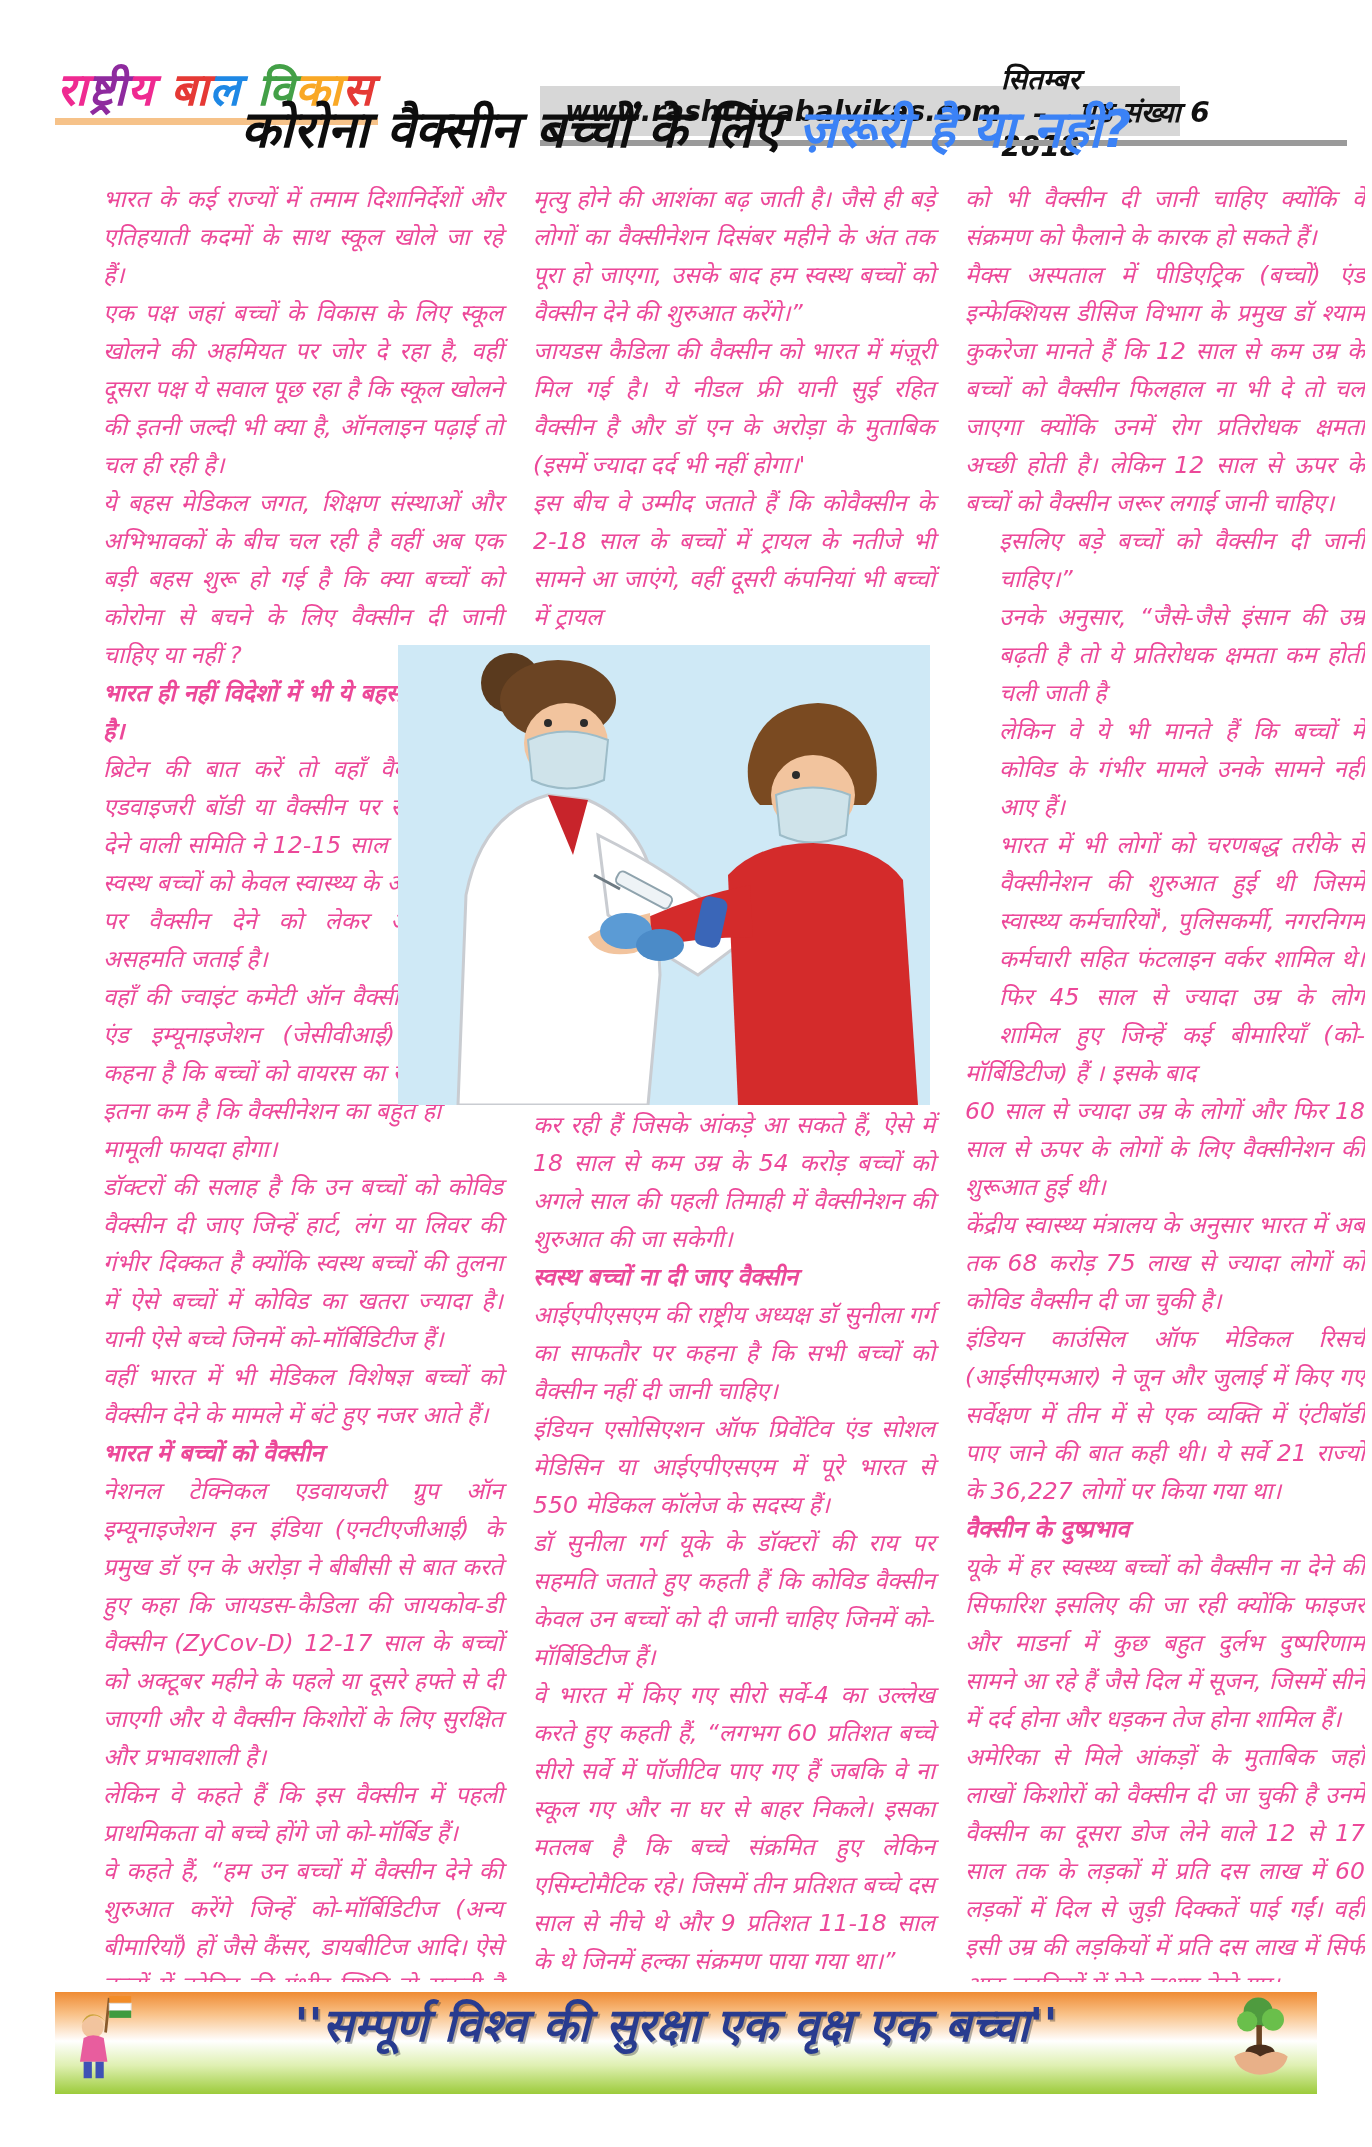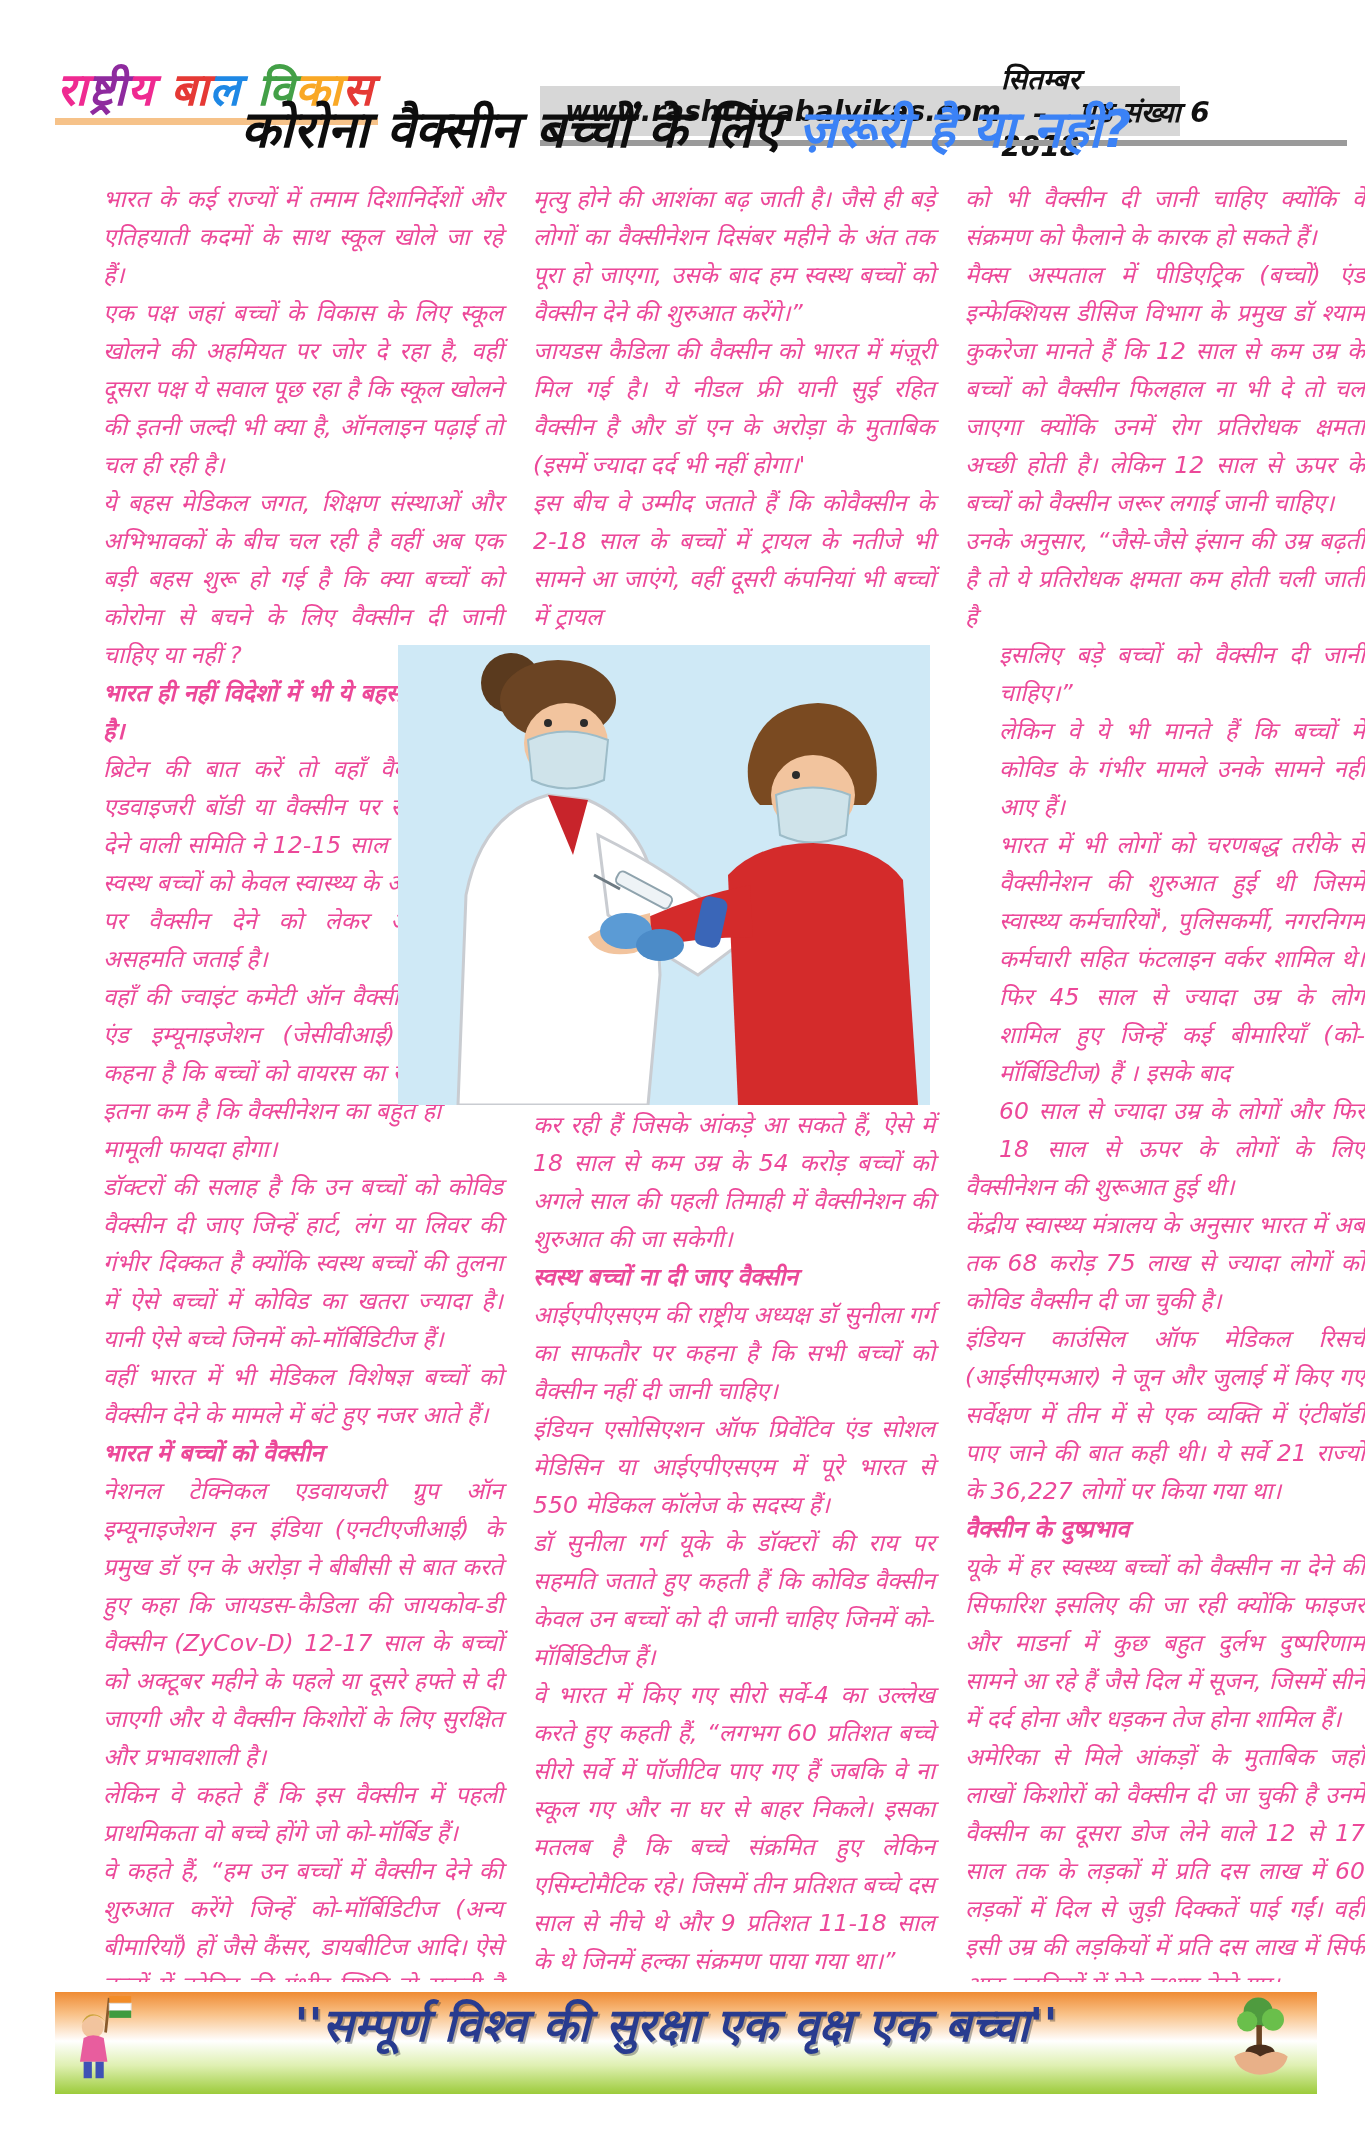--- a/index.html
+++ b/index.html
@@ -88,22 +88,22 @@
         <h3>स्वस्थ बच्चों ना दी जाए वैक्सीन</h3>
         <p>आईएपीएसएम की राष्ट्रीय अध्यक्ष डॉ सुनीला गर्ग का साफतौर पर कहना है कि सभी बच्चों को वैक्सीन नहीं दी जानी चाहिए।</p>
         <p>इंडियन एसोसिएशन ऑफ प्रिवेंटिव एंड सोशल मेडिसिन या आईएपीएसएम में पूरे भारत से 550 मेडिकल कॉलेज के सदस्य हैं।</p>
         <p>डॉ सुनीला गर्ग यूके के डॉक्टरों की राय पर सहमति जताते हुए कहती हैं कि कोविड वैक्सीन केवल उन बच्चों को दी जानी चाहिए जिनमें को-मॉर्बिडिटीज हैं।</p>
         <p>वे भारत में किए गए सीरो सर्वे-4 का उल्लेख करते हुए कहती हैं, “लगभग 60 प्रतिशत बच्चे सीरो सर्वे में पॉजीटिव पाए गए हैं जबकि वे ना स्कूल गए और ना घर से बाहर निकले। इसका मतलब है कि बच्चे संक्रमित हुए लेकिन एसिम्टोमैटिक रहे। जिसमें तीन प्रतिशत बच्चे दस साल से नीचे थे और 9 प्रतिशत 11-18 साल के थे जिनमें हल्का संक्रमण पाया गया था।”</p>
         <p>लेकिन डॉ एन के अरोड़ा मानते हैं कि स्वस्थ बच्चों</p>
       </div>
     <div class="colm c2">
         <p>को भी वैक्सीन दी जानी चाहिए क्योंकि वे संक्रमण को फैलाने के कारक हो सकते हैं।</p>
         <p>मैक्स अस्पताल में पीडिएट्रिक (बच्चों) एंड इन्फेक्शियस डीसिज विभाग के प्रमुख डॉ श्याम कुकरेजा मानते हैं कि 12 साल से कम उम्र के बच्चों को वैक्सीन फिलहाल ना भी दे तो चल जाएगा क्योंकि उनमें रोग प्रतिरोधक क्षमता अच्छी होती है। लेकिन 12 साल से ऊपर के बच्चों को वैक्सीन जरूर लगाई जानी चाहिए।</p>
+        <p><span class="sp l"></span>इसलिए बड़े बच्चों को वैक्सीन दी जानी चाहिए।”</p>
         <p>उनके अनुसार, “जैसे-जैसे इंसान की उम्र बढ़ती है तो ये प्रतिरोधक क्षमता कम होती चली जाती है</p>
-        <p><span class="sp l"></span>इसलिए बड़े बच्चों को वैक्सीन दी जानी चाहिए।”</p>
         <p>लेकिन वे ये भी मानते हैं कि बच्चों में कोविड के गंभीर मामले उनके सामने नहीं आए हैं।</p>
         <p>भारत में भी लोगों को चरणबद्ध तरीके से वैक्सीनेशन की शुरुआत हुई थी जिसमें स्वास्थ्य कर्मचारियों', पुलिसकर्मी, नगरनिगम कर्मचारी सहित फंटलाइन वर्कर शामिल थे। फिर 45 साल से ज्यादा उम्र के लोग शामिल हुए जिन्हें कई बीमारियाँ (को-मॉर्बिडिटीज) हैं । इसके बाद</p>
         <p>60 साल से ज्यादा उम्र के लोगों और फिर 18 साल से ऊपर के लोगों के लिए वैक्सीनेशन की शुरूआत हुई थी।</p>
         <p>केंद्रीय स्वास्थ्य मंत्रालय के अनुसार भारत में अब तक 68 करोड़ 75 लाख से ज्यादा लोगों को कोविड वैक्सीन दी जा चुकी है।</p>
         <p>इंडियन काउंसिल ऑफ मेडिकल रिसर्च (आईसीएमआर) ने जून और जुलाई में किए गए सर्वेक्षण में तीन में से एक व्यक्ति में एंटीबॉडी पाए जाने की बात कही थी। ये सर्वे 21 राज्यों के 36,227 लोगों पर किया गया था।</p>
         <h3>वैक्सीन के दुष्प्रभाव</h3>
         <p>यूके में हर स्वस्थ्य बच्चों को वैक्सीन ना देने की सिफारिश इसलिए की जा रही क्योंकि फाइजर और माडर्ना में कुछ बहुत दुर्लभ दुष्परिणाम सामने आ रहे हैं जैसे दिल में सूजन, जिसमें सीने में दर्द होना और धड़कन तेज होना शामिल हैं।</p>
         <p>अमेरिका से मिले आंकड़ों के मुताबिक जहाँ लाखों किशोरों को वैक्सीन दी जा चुकी है उनमें वैक्सीन का दूसरा डोज लेने वाले 12 से 17 साल तक के लड़कों में प्रति दस लाख में 60 लड़कों में दिल से जुड़ी दिक्कतें पाई गईं। वहीं इसी उम्र की लड़कियों में प्रति दस लाख में सिर्फ आठ लड़कियों में ऐसे लक्षण देखे गए।</p>
       </div>
   </div>

